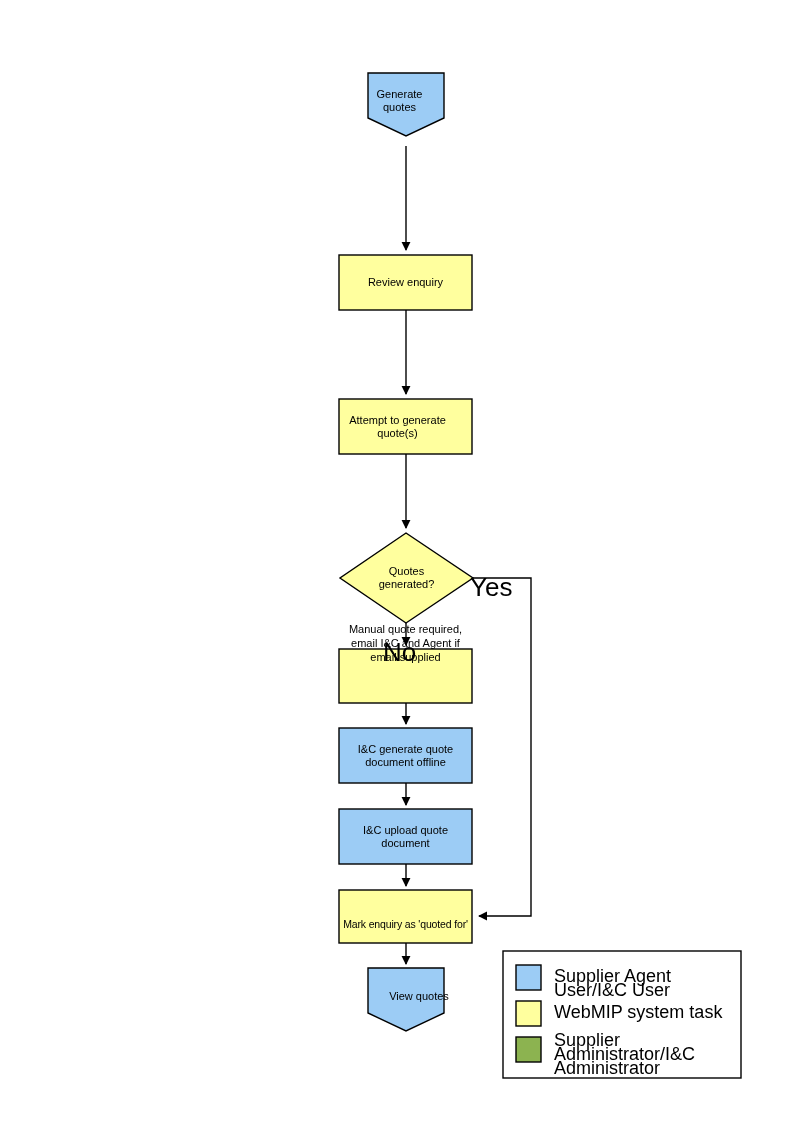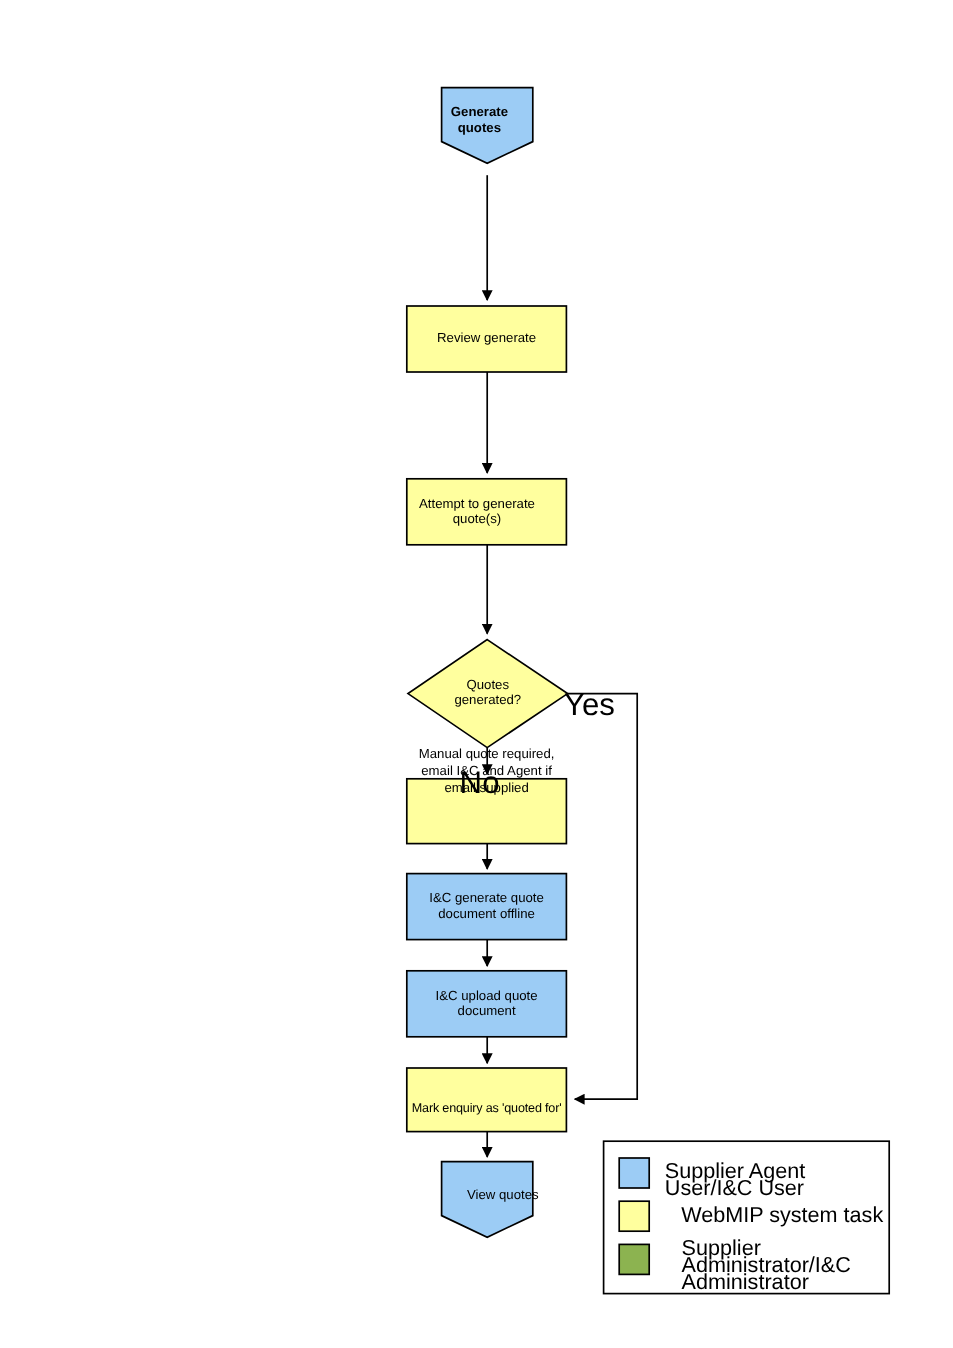--- a/index.html
+++ b/index.html
@@ -101,24 +101,24 @@
   </g>
 
   <g>
     <rect x="503" y="951" width="238" height="127" fill="#FFFFFF" stroke="#000000" stroke-width="1.4"></rect>
     <rect x="516" y="965" width="25" height="25" fill="#9CCCF5" stroke="#000000" stroke-width="1.4"></rect>
     <rect x="516" y="1001" width="25" height="25" fill="#FFFF9E" stroke="#000000" stroke-width="1.4"></rect>
     <rect x="516" y="1037" width="25" height="25" fill="#8CB350" stroke="#000000" stroke-width="1.4"></rect>
   </g>
 </svg>
 
-<div class="node-label" style="left:368px; top:79px; width:63px; height:44px;font-weight:bold;">Generate
+<div class="node-label" style="left:368px; top:79px; width:63px; height:44px;">Generate
 quotes</div>
 
-<div class="node-label" style="left:339px; top:255px; width:133px; height:55px;">Review generate</div>
+<div class="node-label" style="left:339px; top:255px; width:133px; height:55px;">Review enquiry</div>
 
 <div class="node-label" style="left:339px; top:399px; width:117px; height:55px;">Attempt to generate
 quote(s)</div>
 
 <div class="node-label" style="left:340px; top:552px; width:133px; height:52px;">Quotes
 generated?</div>
 
 <div class="node-label" style="left:339px; top:616px; width:133px; height:54px; line-height:14px;">Manual quote required,
 email I&amp;C and Agent if
 email supplied</div>
@@ -132,16 +132,16 @@
 <div class="node-label fit-wide" style="left:339px; top:890px; width:133px; height:68px;text-align:right;">Mark enquiry as 'quoted for'</div>
 
 <div class="node-label" style="left:368px; top:974px; width:76px; height:44px;margin-left:13px;">View quotes</div>
 
 <div class="edge-label" style="left:470px; top:574px;">Yes</div>
 
 <div class="edge-label" style="left:383px; top:619px;margin-top:20px;">No</div>
 
 <div class="legend-text" style="left:554px; top:969px; width:182px;">Supplier Agent User/I&amp;C User</div>
 
-<div class="legend-text" style="left:554px; top:1005px; width:182px;text-align:right;">WebMIP system task</div>
+<div class="legend-text" style="left:554px; top:1005px; width:182px;">WebMIP system task</div>
 
-<div class="legend-text" style="left:568px; top:1033px; width:182px;">Supplier Administrator/I&amp;C
+<div class="legend-text" style="left:554px; top:1033px; width:182px;">Supplier Administrator/I&amp;C
 Administrator</div>
 
 </body></html>

